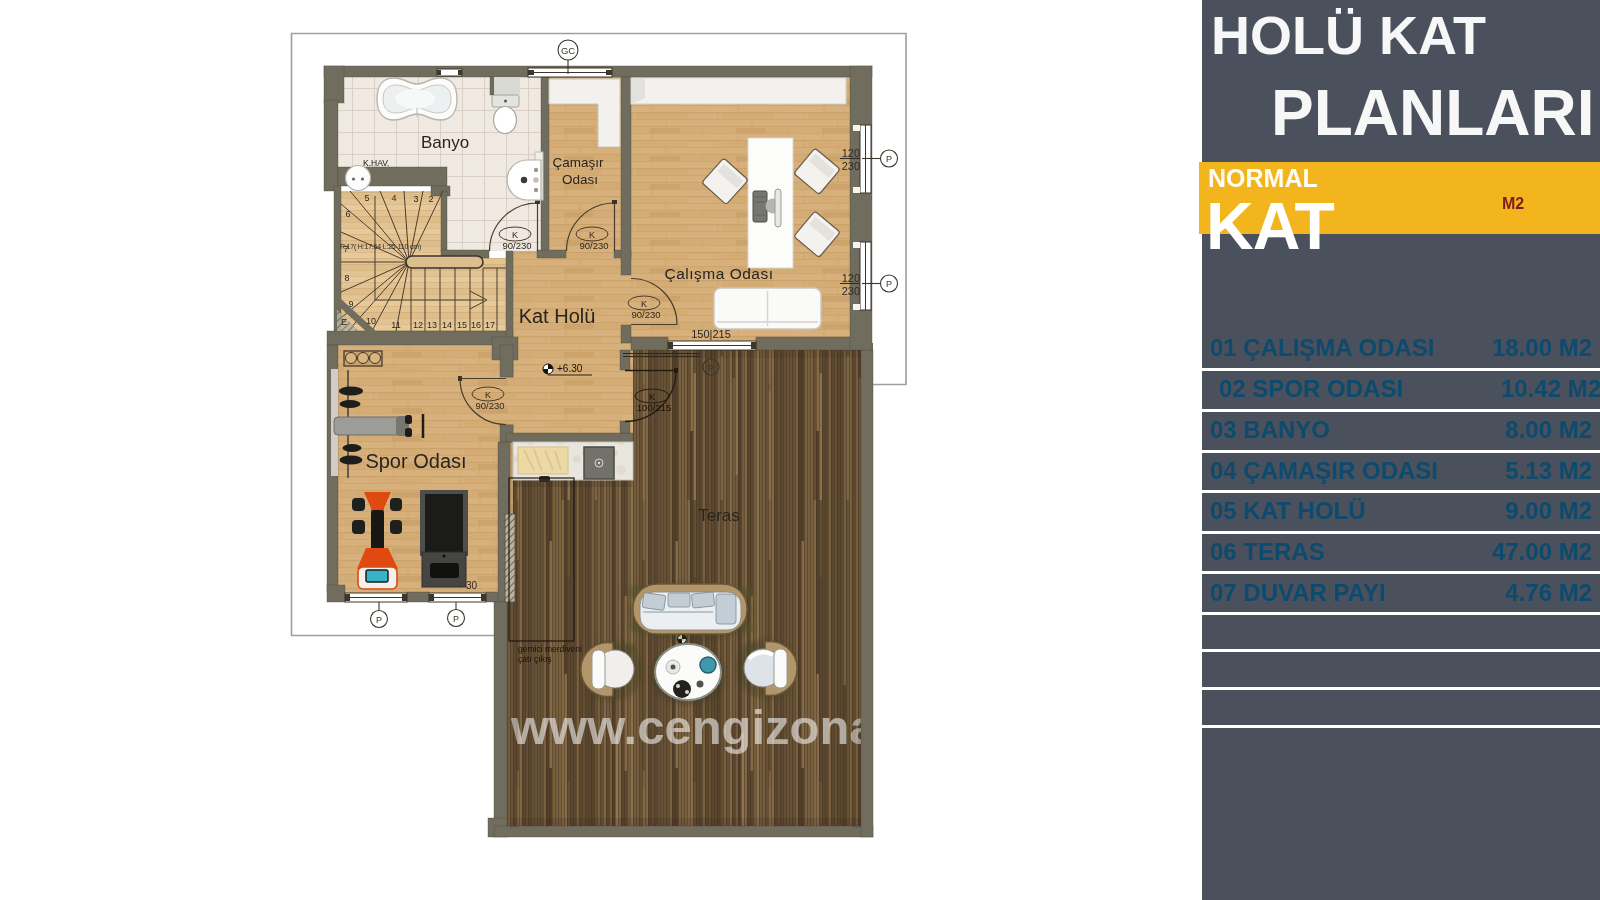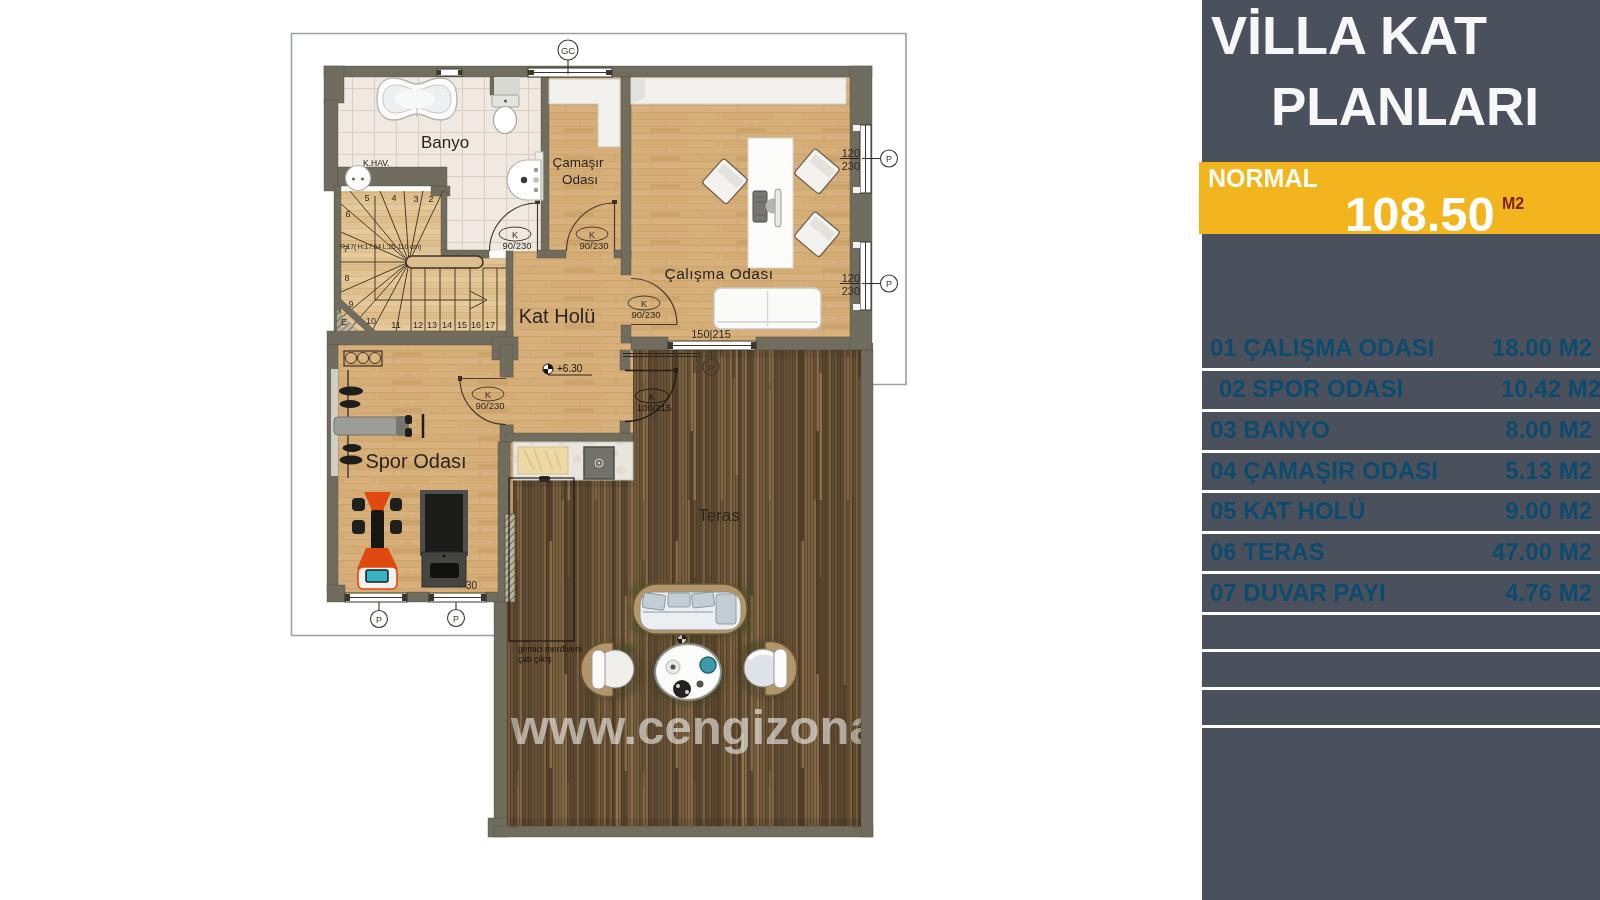--- a/index.html
+++ b/index.html
@@ -720,27 +720,27 @@
 <text x="557" y="323" font-size="20" fill="#2a241e" text-anchor="middle">Kat Holü</text>
 
 <text x="416" y="468" font-size="20" fill="#2a241e" text-anchor="middle">Spor Odası</text>
 
 <text x="719" y="521" font-size="17" fill="#2a241e" text-anchor="middle">Teras</text>
 </svg>
 
 <div id="sidebar"></div>
 
 <div id="sb-title">
-  <div style="position:absolute;left:9px;top:4px;font-size:54px;">VİLLA KAT</div>
-  <div style="position:absolute;left:69px;top:76px;font-size:53px;">PLANLARI</div>
+  <div style="position:absolute;left:9px;top:4px;font-size:54px;">HOLÜ KAT</div>
+  <div style="position:absolute;left:69px;top:76px;font-size:64px;">PLANLARI</div>
 </div>
 
 <div id="sb-yellow">
   <div style="position:absolute;left:9px;top:2px;color:#fdfdf6;font-weight:bold;font-size:25px;">NORMAL</div>
-  <div style="position:absolute;left:146px;top:24px;color:#ffffff;font-weight:bold;font-size:49px;">108.50</div>
+  <div style="position:absolute;left:7px;top:26px;color:#ffffff;font-weight:bold;font-size:66px;letter-spacing:-1px;">KAT</div>
   <div style="position:absolute;left:303px;top:33px;color:#7f1d1d;font-weight:bold;font-size:16px;">M2</div>
 </div>
 
 <div id="sb-rows">
 
   <div class="rowtext" style="top:334px;">01 ÇALIŞMA ODASI<span class="num">18.00 M2</span></div>
 
   <div class="rowline" style="top:368px;"></div>
 
   <div class="rowtext" style="top:375px;margin-left:9px;">02 SPOR ODASI<span class="num">10.42 M2</span></div>

